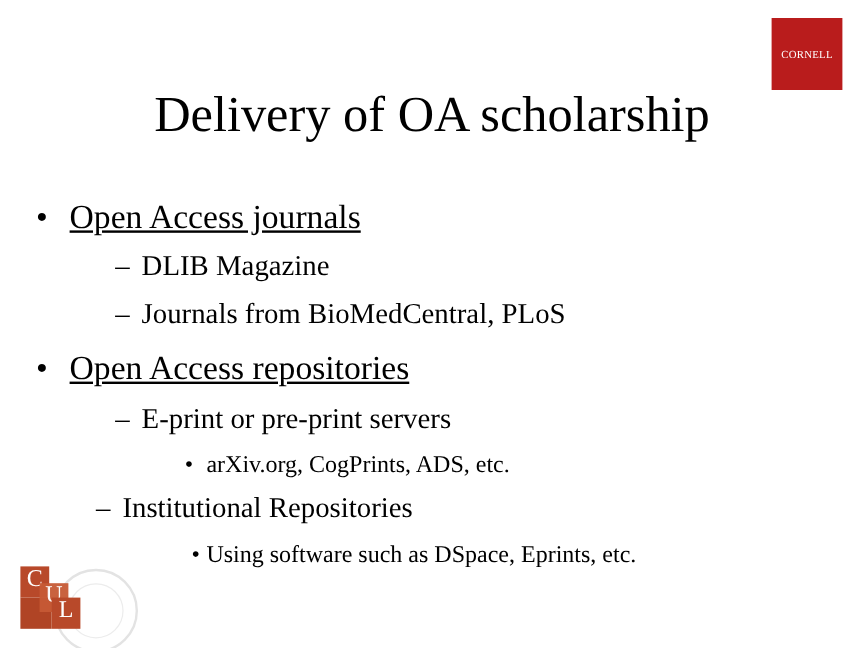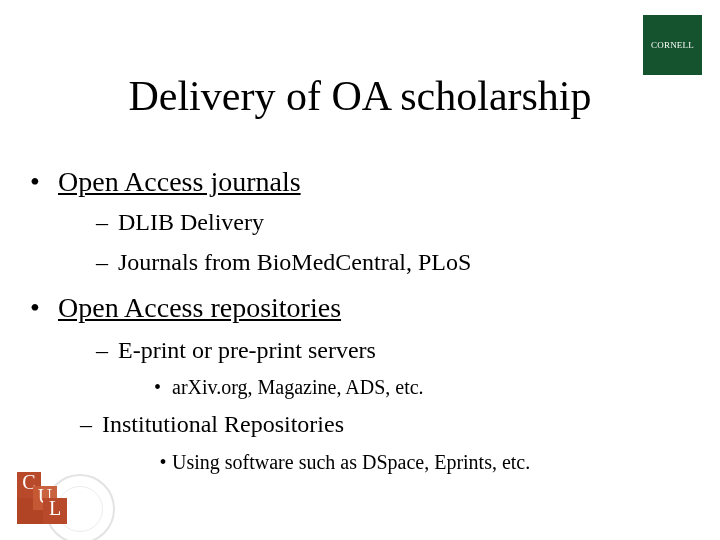--- a/index.html
+++ b/index.html
@@ -3,21 +3,21 @@
   <meta charset="utf-8">
   <style>
     html, body { margin: 0; padding: 0; }
     body {
       width: 720px; height: 540px; position: relative; overflow: hidden;
       background: #ffffff; color: #000000;
       font-family: "Liberation Serif", "DejaVu Serif", serif;
     }
     .cornell-logo {
       position: absolute; left: 643px; top: 15px; width: 59px; height: 60px;
-      background: #14532d;
+      background: #b91c1c;
       display: flex; align-items: center; justify-content: center;
     }
     .cornell-logo span {
       color: #ffffff; font-size: 9px; letter-spacing: 0.2px;
       font-variant: small-caps; font-family: "Liberation Serif", serif;
     }
     .title {
       position: absolute; left: 0; top: 70px; width: 720px; text-align: center;
       font-size: 42px; line-height: 52px;
     }
@@ -54,34 +54,34 @@
   <span>CORNELL</span>
 </div>
 
 <div class="title">Delivery of OA scholarship</div>
 
 <div class="body-list">
   <div class="item l1" style="left:30px; top:166px;">
     <span class="marker" style="width:28px;">•</span><span>Open Access journals</span>
   </div>
   <div class="item l2" style="left:96px; top:208px;">
-    <span class="marker" style="width:22px;">–</span><span>DLIB Delivery</span>
+    <span class="marker" style="width:22px;">–</span><span>DLIB Magazine</span>
   </div>
   <div class="item l2" style="left:96px; top:248px;">
     <span class="marker" style="width:22px;">–</span><span>Journals from BioMedCentral, PLoS</span>
   </div>
 
   <div class="item l1" style="left:30px; top:292px;">
     <span class="marker" style="width:28px;">•</span><span>Open Access repositories</span>
   </div>
   <div class="item l2" style="left:96px; top:336px;">
     <span class="marker" style="width:22px;">–</span><span>E-print or pre-print servers</span>
   </div>
   <div class="item l3" style="left:154px; top:375px;">
-    <span class="marker" style="width:18px;">•</span><span>arXiv.org, Magazine, ADS, etc.</span>
+    <span class="marker" style="width:18px;">•</span><span>arXiv.org, CogPrints, ADS, etc.</span>
   </div>
   <div class="item l2" style="left:80px; top:410px;">
     <span class="marker" style="width:22px;">–</span><span>Institutional Repositories</span>
   </div>
   <div class="item l3" style="left:154px; top:450px;text-align:center;">
     <span class="marker" style="width:18px;">•</span><span>Using software such as DSpace, Eprints, etc.</span>
   </div>
 </div>
 
 <div class="cul-logo">

